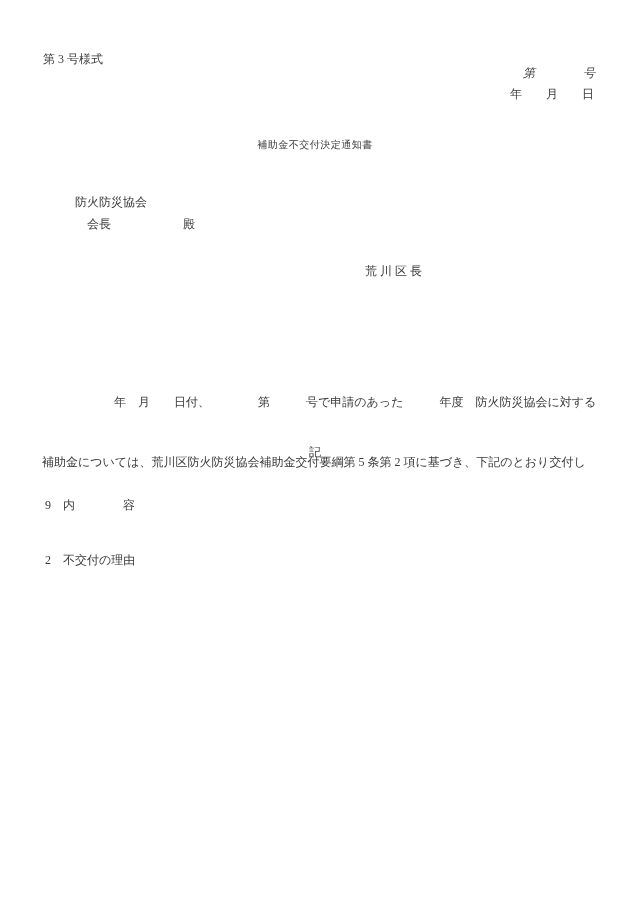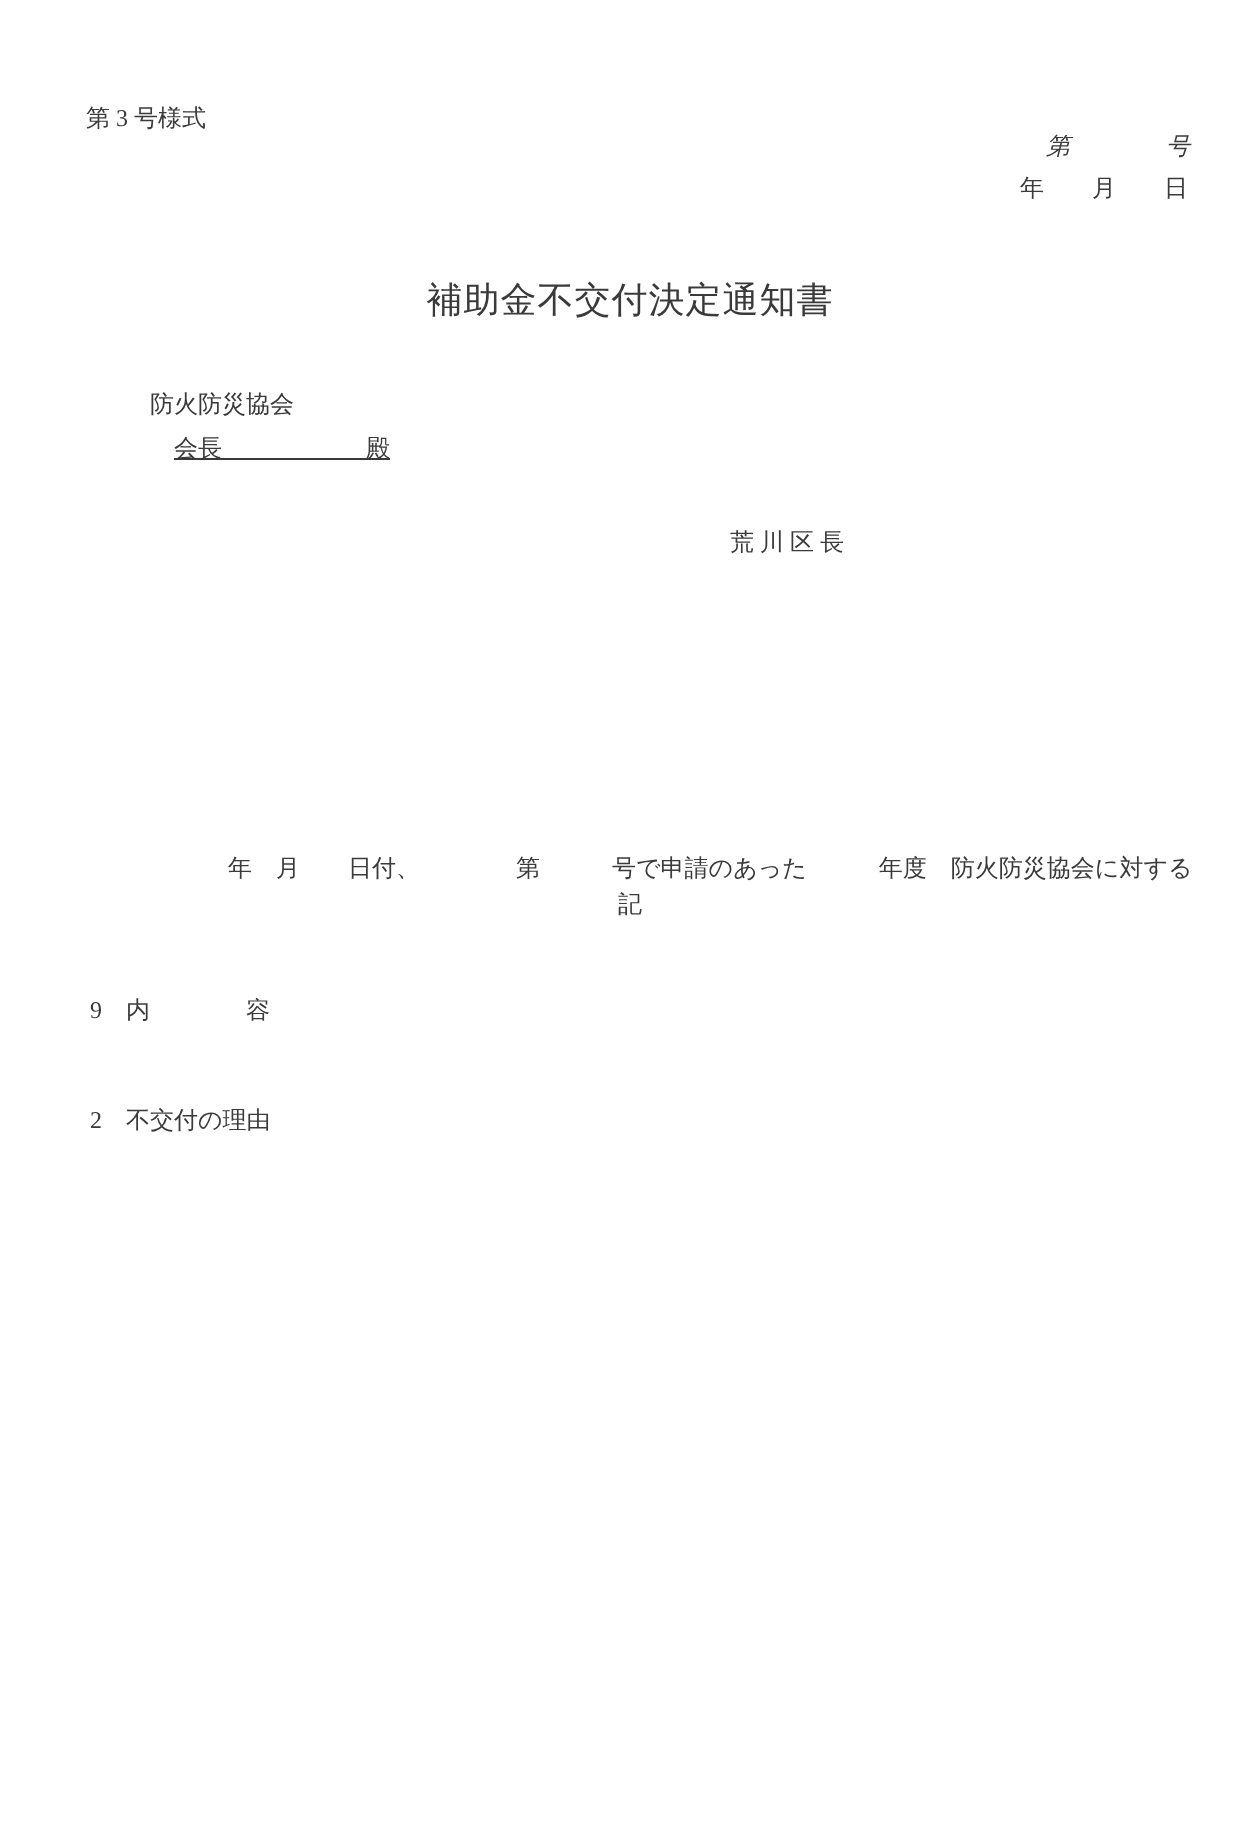--- a/index.html
+++ b/index.html
@@ -20,26 +20,26 @@
   .page div, .page h1 {
     position: absolute;
     white-space: pre;
     margin: 0;
     font-weight: normal;
   }
   .form-number   { left: 43px;  top: 51px; }
   .doc-number    { right: 35px; top: 65px; text-align: right; font-style: italic; }
   .date-line     { right: 36px; top: 86px; text-align: left; }
   .doc-title     { left: 0; right: 0; top: 138px; text-align: center;
-                   font-size: 18px; letter-spacing: 0.5px; }
+                   font-size: 10px; letter-spacing: 0.5px; }
   .addressee-org { left: 75px;  top: 194px; }
-  .addressee-chm { left: 87px;  top: 216px; text-decoration: underline; }
+  .addressee-chm { left: 87px;  top: 216px; }
   .sender        { left: 365px; top: 263px; letter-spacing: 3px; }
   .body-block    { left: 42px;  top: 352px; width: 552px; line-height: 20px; }
-  .body-block div { position: static; margin-top: 32px; }
+  .body-block div { position: static; }
   .record-head   { left: 0; right: 0; top: 444px; text-align: center; }
   .record-item-1 { left: 45px; top: 497px; }
   .record-item-2 { left: 45px; top: 552px; }
 </style>
 </head>
 <body>
 
 <div class="page">
 
   <div class="form-number">第 3 号様式</div>
@@ -51,20 +51,21 @@
   <h1 class="doc-title">補助金不交付決定通知書</h1>
 
   <div class="addressee-org">防火防災協会</div>
 
   <div class="addressee-chm">会長　　　　　　殿</div>
 
   <div class="sender">荒川区長</div>
 
   <div class="body-block">
     <div>　　　　　　年　月　　日付、　　　　第　　　号で申請のあった　　　年度　防火防災協会に対する</div>
+    <div>補助金については、荒川区防火防災協会補助金交付要綱第 5 条第 2 項に基づき、下記のとおり交付し</div>
   </div>
 
   <div class="record-head">記</div>
 
   <div class="record-item-1">9　内　　　　容</div>
 
   <div class="record-item-2">2　不交付の理由</div>
 
 </div>
 

